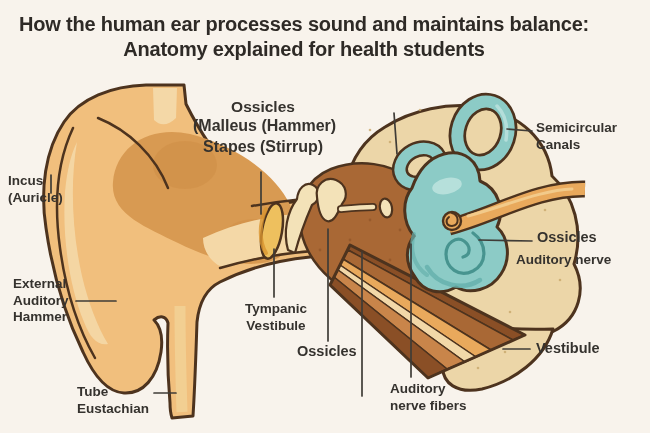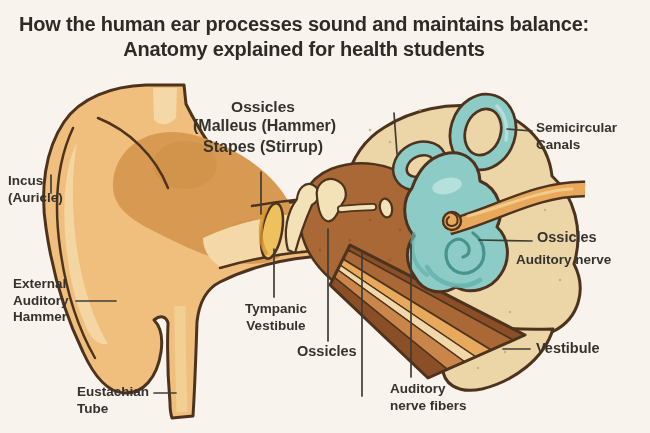--- a/index.html
+++ b/index.html
@@ -161,22 +161,22 @@
     <span class="ln">(Auricle)</span>
   </div>
 
   <div class="lbl" style="left:13px;top:276px">
     <span class="ln">External</span>
     <span class="ln">Auditory</span>
     <span class="ln">Hammer</span>
   </div>
 
   <div class="lbl" style="left:77px;top:384px">
+    <span class="ln">Tube</span>
     <span class="ln">Eustachian</span>
-    <span class="ln">Tube</span>
   </div>
 
   <div class="lbl ctr" style="left:193px;top:97px;width:140px">
     <span class="oss-head">Ossicles</span>
     <span class="oss-sub">(Malleus (Hammer)</span>
     <span class="oss-sub">Stapes (Stirrup)</span>
   </div>
 
 
   <div class="lbl ctr" style="left:233px;top:301px;width:86px">

